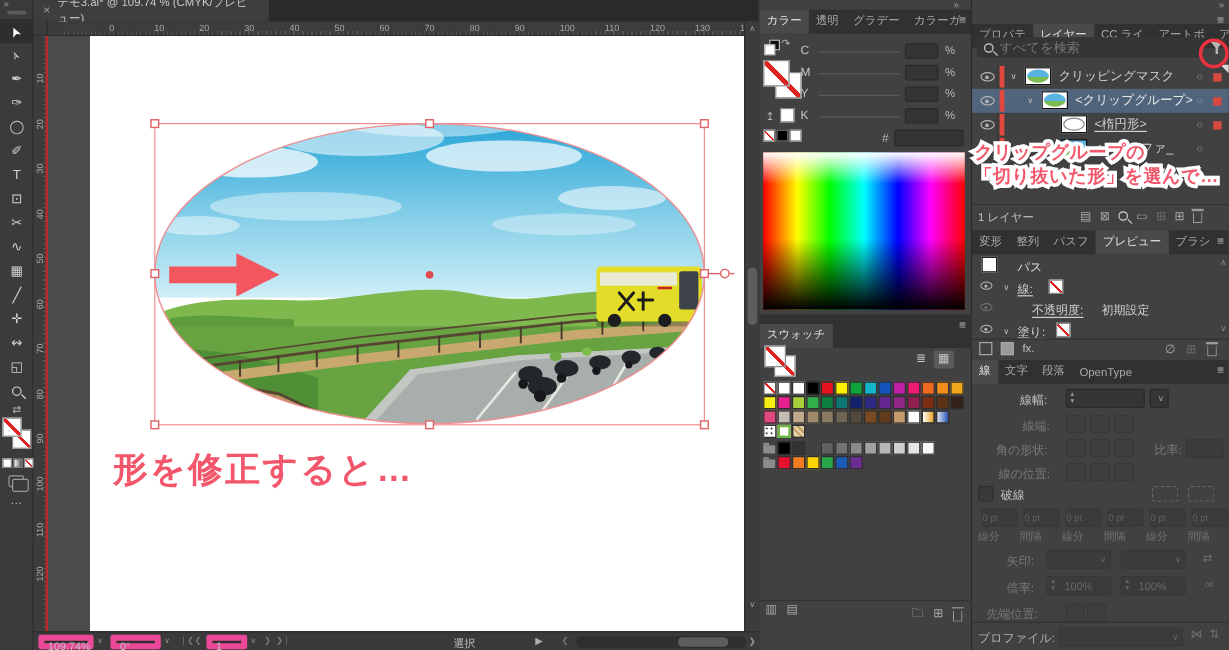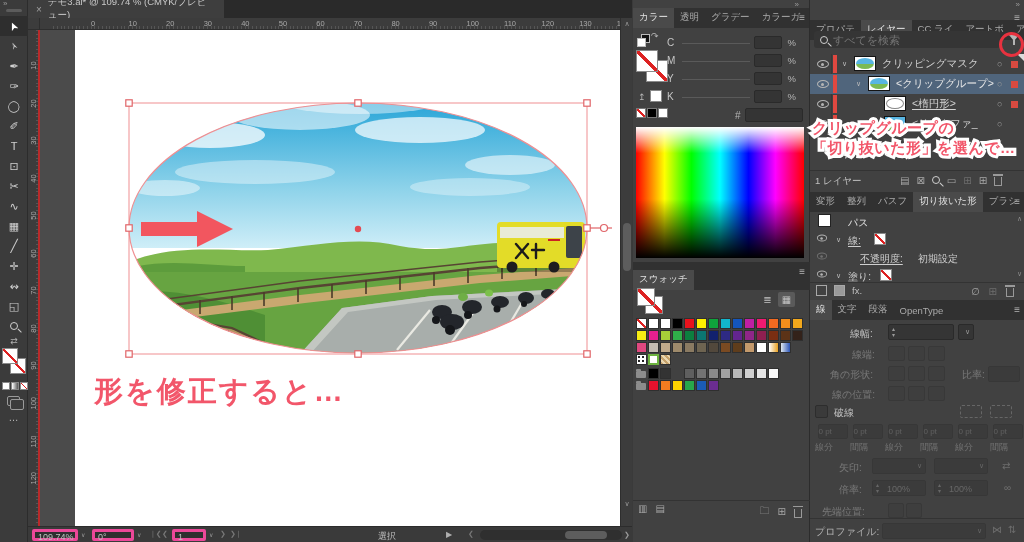--- a/index.html
+++ b/index.html
@@ -192,21 +192,21 @@
   .stepper .sv{position:absolute;left:14px;top:3px;font-size:9px;color:#9a9a9a}
   .dashbox{display:inline-block;width:22px;height:13px;border:1px dashed #9a9a9a;border-radius:2px}
   .dash-cols{position:absolute;left:5px;top:424px;display:flex}
   .dash-col{width:35px;}
   .dash-col .f{width:30px;height:15px;margin:0 auto;background:#353535;border:1px solid #2a2a2a;border-radius:2px;font-size:8px;color:#8a8a8a;line-height:14px}
   .dash-col .l{font-size:9px;color:#b5b5b5;margin-top:2px;display:block}
   .profile-row{position:absolute;left:0;top:518px;width:214px;height:24px;border-top:1px solid #333}
 
   
   .statusbar{position:absolute;left:28px;top:526px;width:604px;height:16px;background:#3a3a3a;border-top:1px solid #2c2c2c;font-size:9px;color:#b5b5b5}
-  .sb-box{position:absolute;top:2px;height:12px;background:#2f2f2f;border:3px solid #ec4899;border-radius:2px;font-size:9px;color:#c0c0c0;padding:0 3px;line-height:11px}
+  .sb-box{position:absolute;top:2px;height:12px;background:#2f2f2f;border:5px solid #ec4899;border-radius:2px;font-size:9px;color:#c0c0c0;padding:0 3px;line-height:11px}
   .sb-cv{position:absolute;top:4px;font-size:6px;color:#999}
   .sb-nav{position:absolute;top:3px;font-size:7px;color:#777}
   .sb-tool{position:absolute;left:350px;top:3px;font-size:9px;color:#c0c0c0}
   .sb-play{position:absolute;left:418px;top:3px;font-size:8px;color:#b0b0b0}
   .hsc-track{position:absolute;left:452px;top:3px;width:142px;height:10px;background:#2f2f2f;border-radius:5px}
   .hsc-thumb{position:absolute;left:85px;top:1px;width:42px;height:8px;background:#5d5d5d;border-radius:4px}
   .hsc-arrow{position:absolute;left:596px;top:4px;font-size:7px;color:#999}
 </style>
 </head>
 <body>
@@ -674,21 +674,21 @@
         <span class="ico dim" data-name="new-sublayer-icon">⊞</span>
         <span class="ico" data-name="new-layer-icon">⊞</span>
         <span class="ico-trash" data-name="delete-layer-icon"></span>
       </div>
     </div>
 
     <div class="ap-tabs tabsbar" style="top:192px" data-name="appearance-panel-tabs">
         <span class="tab" data-name="tab-変形">変形</span>
         <span class="tab" data-name="tab-整列">整列</span>
         <span class="tab" data-name="tab-パスフ">パスフ</span>
-        <span class="tab active" data-name="tab-アピアランス">切り抜いた形</span>
+        <span class="tab active" data-name="tab-アピアランス">プレビュー</span>
         <span class="tab" data-name="tab-ブラシ">ブラシ</span>
       </div>
     <span class="menu-ic" style="top:196px" data-name="appearance-menu-icon">≡</span>
     <div class="ap-body" data-name="appearance-body">
       <div class="ap-row" data-name="appearance-path-row">
         <span class="ap-sq" data-name="path-thumbnail"></span>
         <span class="ap-lbl" style="left:38px;top:4px;color:#e0e0e0" data-name="path-label">パス</span>
         <span class="ap-scroll" style="top:3px" data-name="scroll-up-icon">∧</span>
       </div>
       <div class="ap-row" data-name="appearance-stroke-row">

